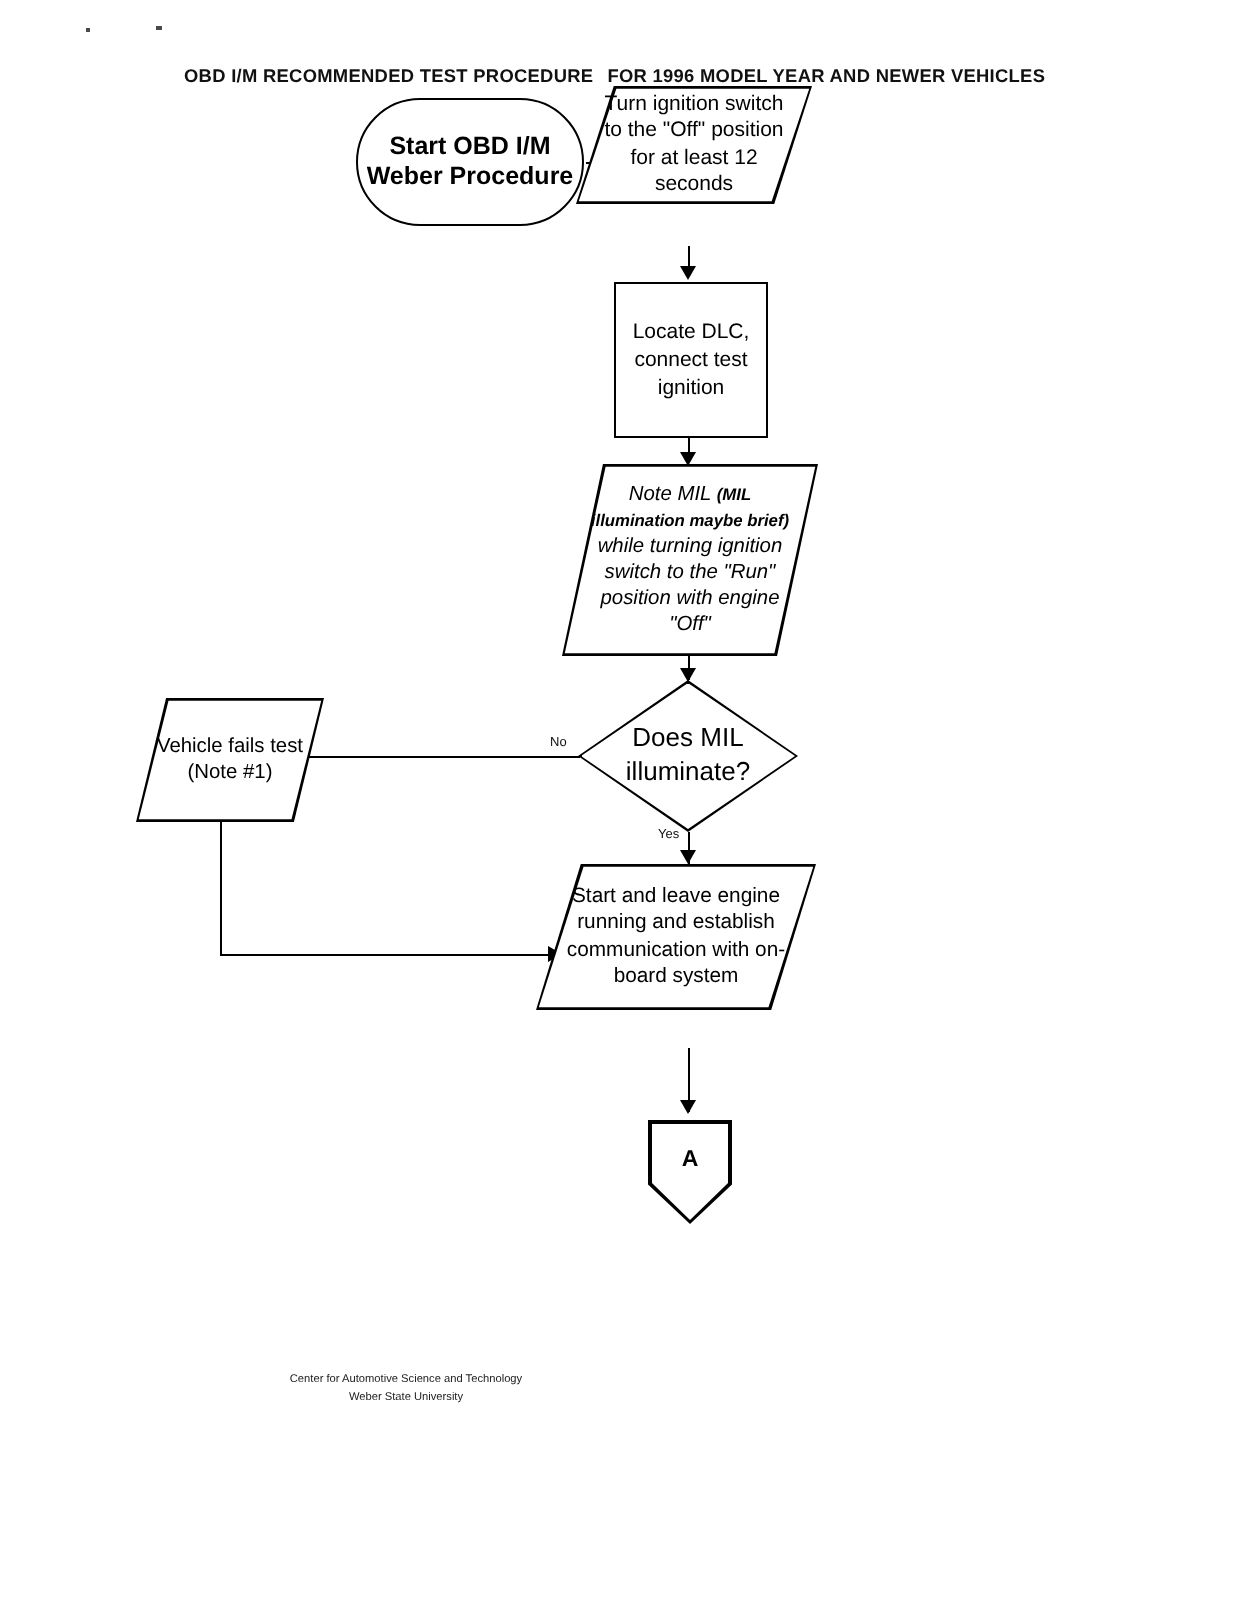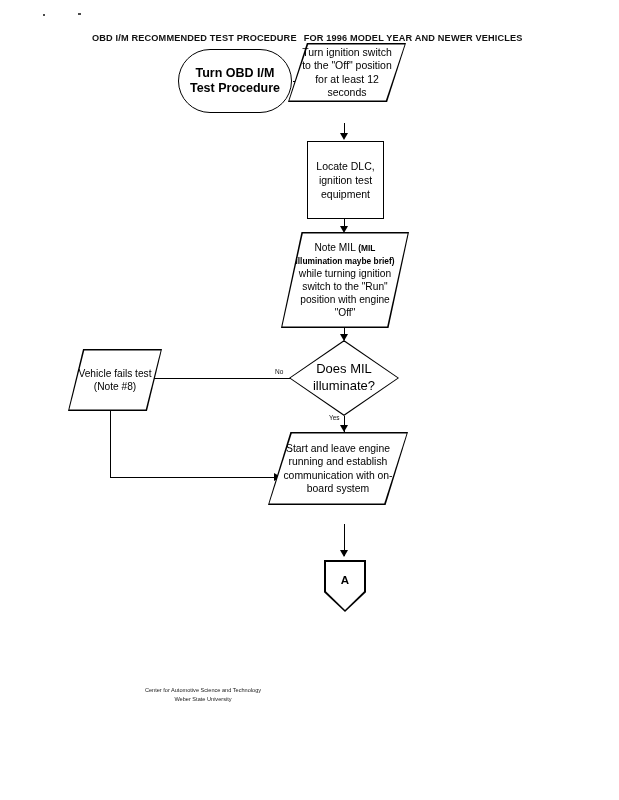--- a/index.html
+++ b/index.html
@@ -82,21 +82,21 @@
     z-index: 2;
     width: 78%;
     font-size: 10.5px;
     line-height: 1.28;
   }
 
   #ignition-node { left: 288px; top: 43px; width: 118px; height: 59px; }
   #ignition-node .label { font-size: 10.5px; }
 
   #notemil-node { left: 281px; top: 232px; width: 128px; height: 96px; }
-  #notemil-node .label { font-size: 10.2px; width: 80%; }
+  #notemil-node .label { font-size: 10.2px; width: 80%; font-style: italic; }
   #notemil-node .label .small { font-size: 8.4px; font-weight: bold; }
 
   #fail-node { left: 68px; top: 349px; width: 94px; height: 62px; }
   #fail-node .label { font-size: 10.2px; }
 
   #comm-node { left: 268px; top: 432px; width: 140px; height: 73px; }
   #comm-node .label { font-size: 10.4px; width: 84%; }
 
   
   #dlc-node {
@@ -208,37 +208,37 @@
 <div id="page">
 
   <div class="speck" style="left:43px; top:14px; width:2px; height:2px;"></div>
   <div class="speck" style="left:78px; top:13px; width:3px; height:2px;"></div>
 
   <div id="title">
     <span>OBD I/M RECOMMENDED TEST PROCEDURE</span><span class="seg2">FOR 1996 MODEL YEAR AND NEWER VEHICLES</span>
   </div>
 
   <div class="node" id="start-node">
-    <span class="txt">Turn OBD I/M Test Procedure</span>
+    <span class="txt">Start OBD I/M Weber Procedure</span>
   </div>
 
   <div class="line h" style="left:293px; top:81px; width:12px;"></div>
   <div class="arrowhead right" style="left:304px; top:77px;"></div>
 
   <div class="node para" id="ignition-node">
     <div class="inner"></div>
     <div class="inner2"></div>
     <span class="label">Turn ignition switch to the "Off" position for at least 12 seconds</span>
   </div>
 
   <div class="line v" style="left:344px; top:123px; height:12px;"></div>
   <div class="arrowhead down" style="left:340px; top:133px;"></div>
 
   <div class="node" id="dlc-node">
-    <span class="txt">Locate DLC, ignition test equipment</span>
+    <span class="txt">Locate DLC, connect test ignition</span>
   </div>
 
   <div class="line v" style="left:344px; top:219px; height:12px;"></div>
   <div class="arrowhead down" style="left:340px; top:226px;"></div>
 
   <div class="node para" id="notemil-node">
     <div class="inner"></div>
     <div class="inner2"></div>
     <span class="label"><span>Note MIL </span><span class="small">(MIL illumination maybe brief)</span><span> while turning ignition switch to the "Run" position with engine "Off"</span></span>
   </div>
@@ -252,21 +252,21 @@
     <span class="label">Does MIL illuminate?</span>
   </div>
 
   <div class="line h" style="left:152px; top:378px; width:138px;"></div>
   <div class="arrowhead left" style="left:147px; top:374px;"></div>
   <div class="edge-label" style="left:275px; top:368px;">No</div>
 
   <div class="node para" id="fail-node">
     <div class="inner"></div>
     <div class="inner2"></div>
-    <span class="label">Vehicle fails test (Note #8)</span>
+    <span class="label">Vehicle fails test (Note #1)</span>
   </div>
 
   <div class="line v" style="left:110px; top:411px; height:67px;"></div>
   <div class="line h" style="left:110px; top:477px; width:168px;"></div>
   <div class="arrowhead right" style="left:274px; top:473px;"></div>
 
   <div class="line v" style="left:344px; top:416px; height:17px;"></div>
   <div class="arrowhead down" style="left:340px; top:425px;"></div>
   <div class="edge-label" style="left:329px; top:414px;">Yes</div>
 

